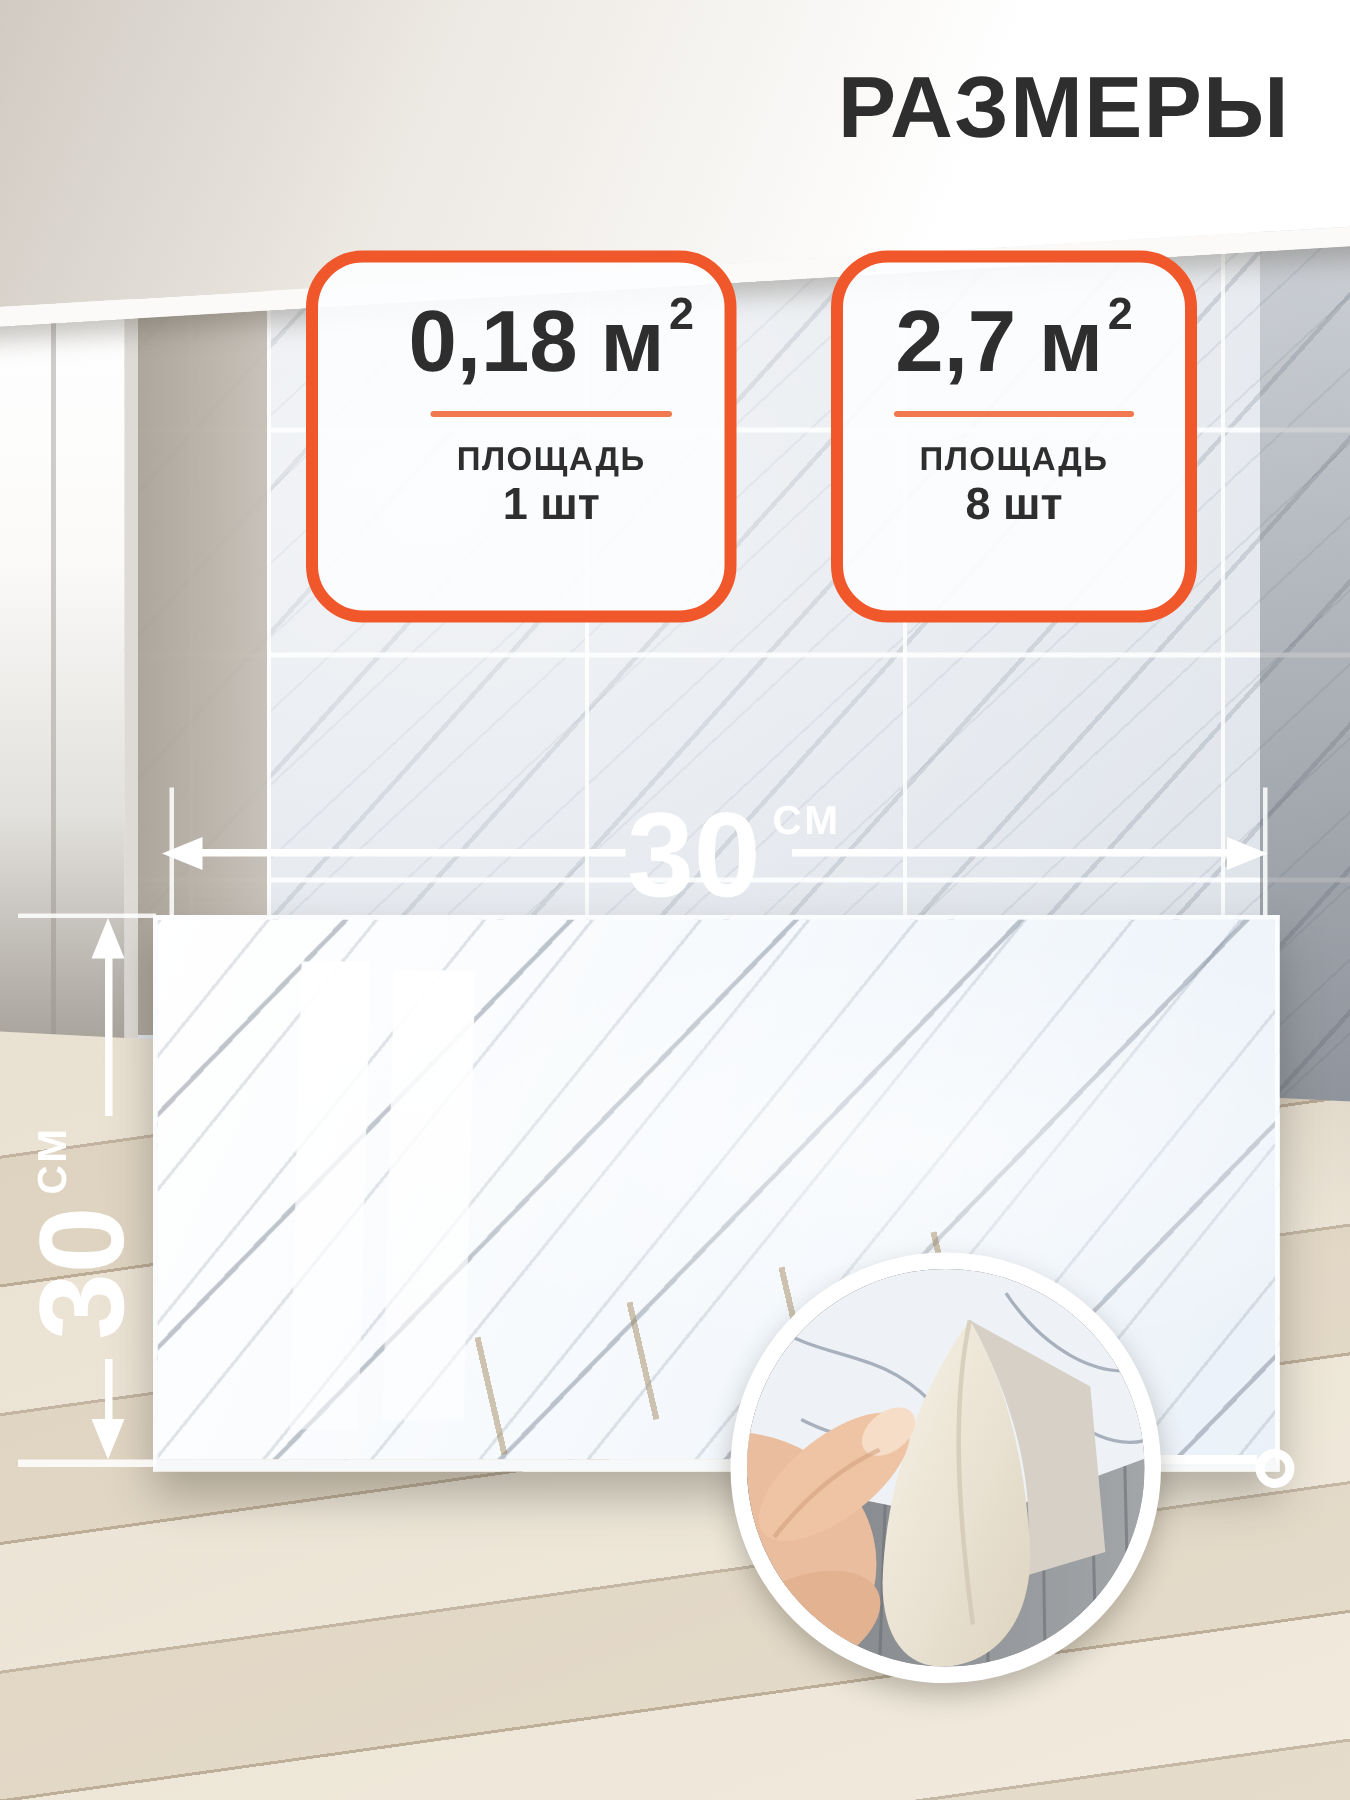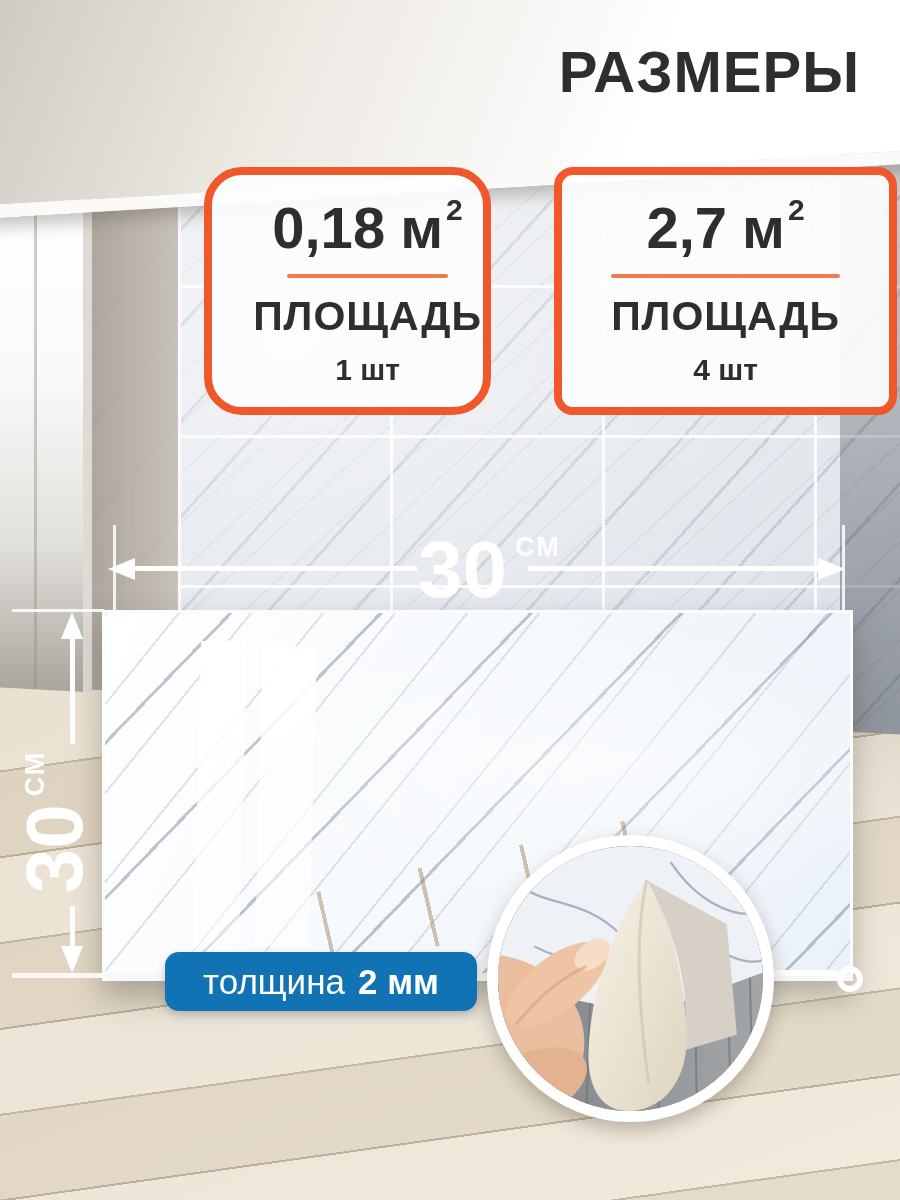--- a/index.html
+++ b/index.html
@@ -69,27 +69,27 @@
 
   
   .card {
     position:absolute; top:167px; height:248px;
     border:8px solid #F0582B; border-radius:38px;
     background:rgba(252,253,254,.92);
     display:flex; flex-direction:column; align-items:center;
     padding-top:24px; color:#2e2e2e;
   }
   .card-1 { left:204px; width:287px;padding-left:40px; }
-  .card-2 { left:554px; width:343px;border-radius:19px; }
+  .card-2 { left:554px; width:244px; }
   .card-value { display:flex; align-items:flex-start; font-size:58px; font-weight:800; line-height:1; }
   .card-unit { margin-left:15px; }
   .card-sup { font-size:30px; font-weight:800; margin-top:-4px; margin-left:3px; }
   .card-divider { width:70%; height:4px; border-radius:2px; background:#F0794F; margin:17px 0 15px; }
-  .card-label { font-size:41px; font-weight:800; letter-spacing:1px; }
-  .card-count { font-size:30px; font-weight:700; margin-top:13px; }
+  .card-label { font-size:22px; font-weight:800; letter-spacing:1px; }
+  .card-count { font-size:30px; font-weight:700; margin-top:1px; }
 
   
   .tile {
     position:absolute; left:102px; top:610px; width:751px; height:371px;
     border:3px solid rgba(252,253,255,.95); border-bottom:8px solid #f7f8f9;
     box-shadow:0 16px 28px rgba(70,66,58,.35);
     background:
       radial-gradient(75% 55% at 68% 42%, rgba(255,255,255,.55), rgba(255,255,255,0) 72%),
       repeating-linear-gradient(-46deg, rgba(0,0,0,0) 0 46px, rgba(92,104,122,.38) 46px 49px, rgba(0,0,0,0) 49px 108px),
       repeating-linear-gradient(-51deg, rgba(0,0,0,0) 0 19px, rgba(118,130,147,.22) 19px 21px, rgba(0,0,0,0) 21px 56px),
@@ -174,21 +174,21 @@
   </div>
 
   <div class="card card-2">
     <div class="card-value">
       <span>2,7</span>
       <span class="card-unit">м</span>
       <span class="card-sup">2</span>
     </div>
     <div class="card-divider"></div>
     <div class="card-label">ПЛОЩАДЬ</div>
-    <div class="card-count">4 шт</div>
+    <div class="card-count">8 шт</div>
   </div>
 
   <div class="tile">
     <div class="tile-gold"></div>
     <div class="tile-gloss-a"></div>
     <div class="tile-gloss-b"></div>
   </div>
 
   <div class="shaft shaft-h" style="left:133px; top:566px; width:284px;"></div>
   <div class="shaft shaft-h" style="left:528px; top:566px; width:292px;"></div>
@@ -205,24 +205,20 @@
   <div class="shaft shaft-v" style="left:70px; top:906px; height:44px;"></div>
   <div class="head head-up"></div>
   <div class="head head-down"></div>
   <div class="dim-label dim-label-h">
     <span class="dim-big">30</span>
     <span class="dim-unit">СМ</span>
   </div>
   <div class="tick" style="left:12px; top:609px; width:92px; height:3px;"></div>
   <div class="tick" style="left:12px; top:973px; width:92px; height:5px;"></div>
 
-  <div class="pill">
-    <span class="pill-label">толщина</span>
-    <span class="pill-value">2 мм</span>
-  </div>
 
   <div class="connector"></div>
   <div class="ring"></div>
   <div class="inset">
     <svg viewBox="0 0 264 264">
       <defs>
         <linearGradient id="cream" x1="0" y1="0" x2="1" y2="1">
           <stop offset="0" stop-color="#f8f3e7"></stop>
           <stop offset="1" stop-color="#ddd3c0"></stop>
         </linearGradient>

